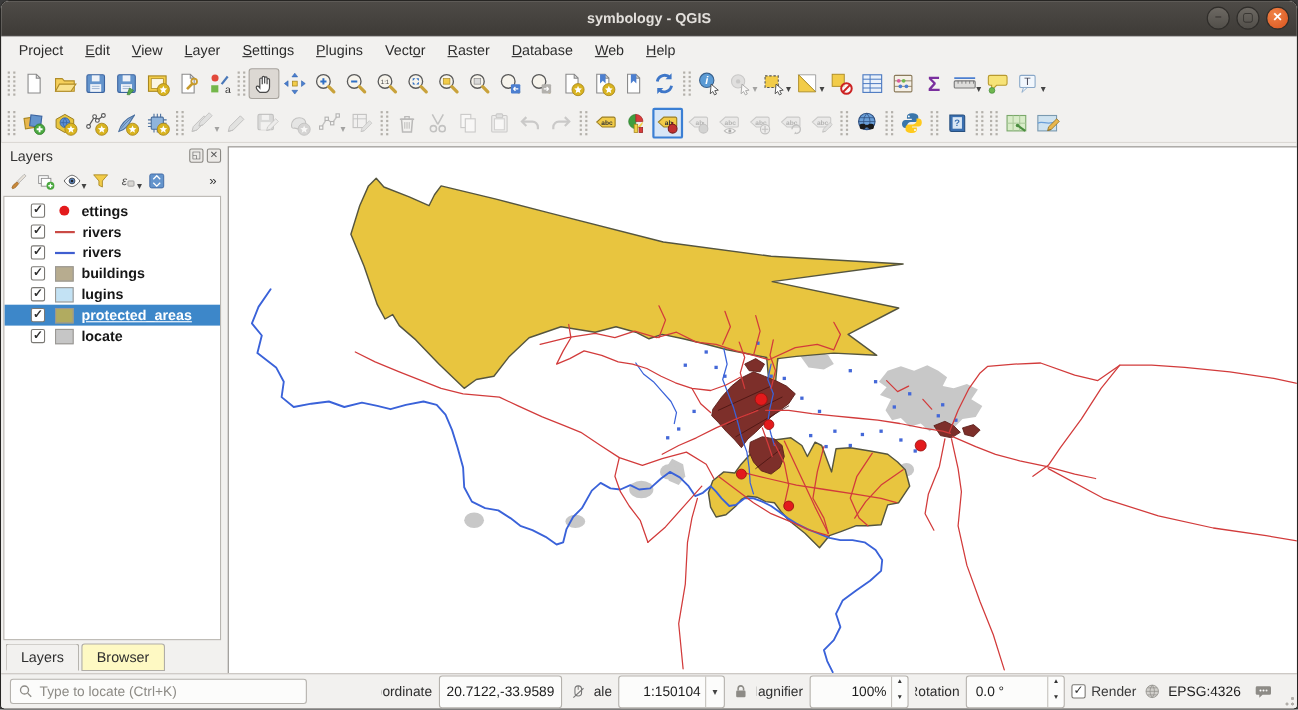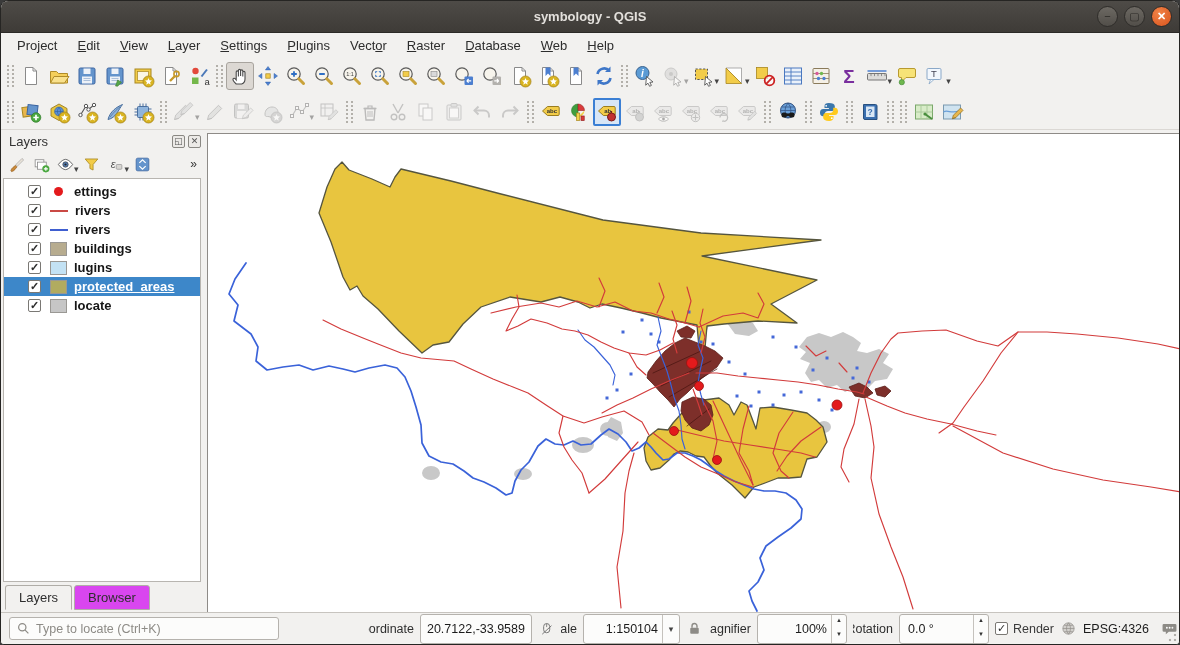--- a/index.html
+++ b/index.html
@@ -36,27 +36,27 @@
   #layer-tree{position:absolute;left:2px;top:48px;width:198px;bottom:30px;background:#fff;border:1px solid #b8b5b0;padding-top:3px;overflow:hidden}
   .layer-row{display:flex;align-items:center;height:19px;padding-left:24px;font-size:13px;font-weight:bold;color:#161616;position:relative}
   .layer-row.selected{background:#3d87c9;color:#fff}
   .layer-row.selected .layer-label{text-decoration:underline}
   .cb{width:13px;height:13px;background:#fff;border:1px solid #7a7874;border-radius:2px;font-size:11px;line-height:11px;text-align:center;color:#2e2e2e;flex:none}
   .swatch{margin:0 7px 0 9px;flex:none}
   .sw-fill{width:17px;height:14px;border:1px solid #9a9894}
   .sw-point{width:9px;height:9px;border-radius:50%;margin-left:13px;margin-right:11px}
   .sw-line{width:18px;height:2px}
   #panel-tabs{position:absolute;left:4px;bottom:2px;display:flex;font-size:13px;color:#2e2e2e}
-  .tab{padding:4px 13px;border:1px solid #b0ada7;background:#d946ef;margin-right:2px;border-radius:3px 3px 0 0}
+  .tab{padding:4px 13px;border:1px solid #b0ada7;background:#fef9c3;margin-right:2px;border-radius:3px 3px 0 0}
   .tab.active{background:#f2f1ef;border-bottom-color:#f2f1ef}
   
   #canvas{position:absolute;left:206px;top:132px;width:973px;height:480px;background:#fff;border:1px solid #8e8b87}
   #canvas svg{width:100%;height:100%;display:block}
   
-  #statusbar{position:absolute;left:0;right:0;bottom:0;height:32px;background:#f2f1ef;border-top:1px solid #c7c4bf;display:flex;align-items:center;padding:0 1px 0 8px;font-size:12.5px;color:#3a3a3a;gap:6px}
+  #statusbar{position:absolute;left:0;right:0;bottom:0;height:32px;background:#f2f1ef;border-top:1px solid #c7c4bf;display:flex;align-items:center;padding:0 22px 0 8px;font-size:12.5px;color:#3a3a3a;gap:6px}
   #locator{width:270px;height:23px;border:1px solid #b5b2ad;border-radius:3px;background:#fcfcfb;display:flex;align-items:center;gap:6px;padding:0 7px;color:#8d8b86;flex:none}
   .sb-right{display:flex;align-items:center;gap:6px;margin-left:auto}
   .clip{overflow:hidden;white-space:nowrap;direction:rtl;color:#2e2e2e;flex:none}
   .vbox{height:30px;border:1px solid #b5b2ad;border-radius:3px;background:#fcfcfb;display:flex;align-items:center;color:#1c1c1c;flex:none}
   .vbox .val{flex:1;text-align:center;padding:0 4px;white-space:nowrap}
   .dropper{width:17px;align-self:stretch;border-left:1px solid #c5c2bd;display:flex;align-items:center;justify-content:center;font-size:9px;color:#444}
   .spincol{width:15px;align-self:stretch;border-left:1px solid #c5c2bd;display:flex;flex-direction:column}
   .spincol span{flex:1;font-size:6px;line-height:10px;text-align:center;color:#333}
   .sb-icon{flex:none;display:flex}
   .sb-icon svg{width:17px;height:17px}

